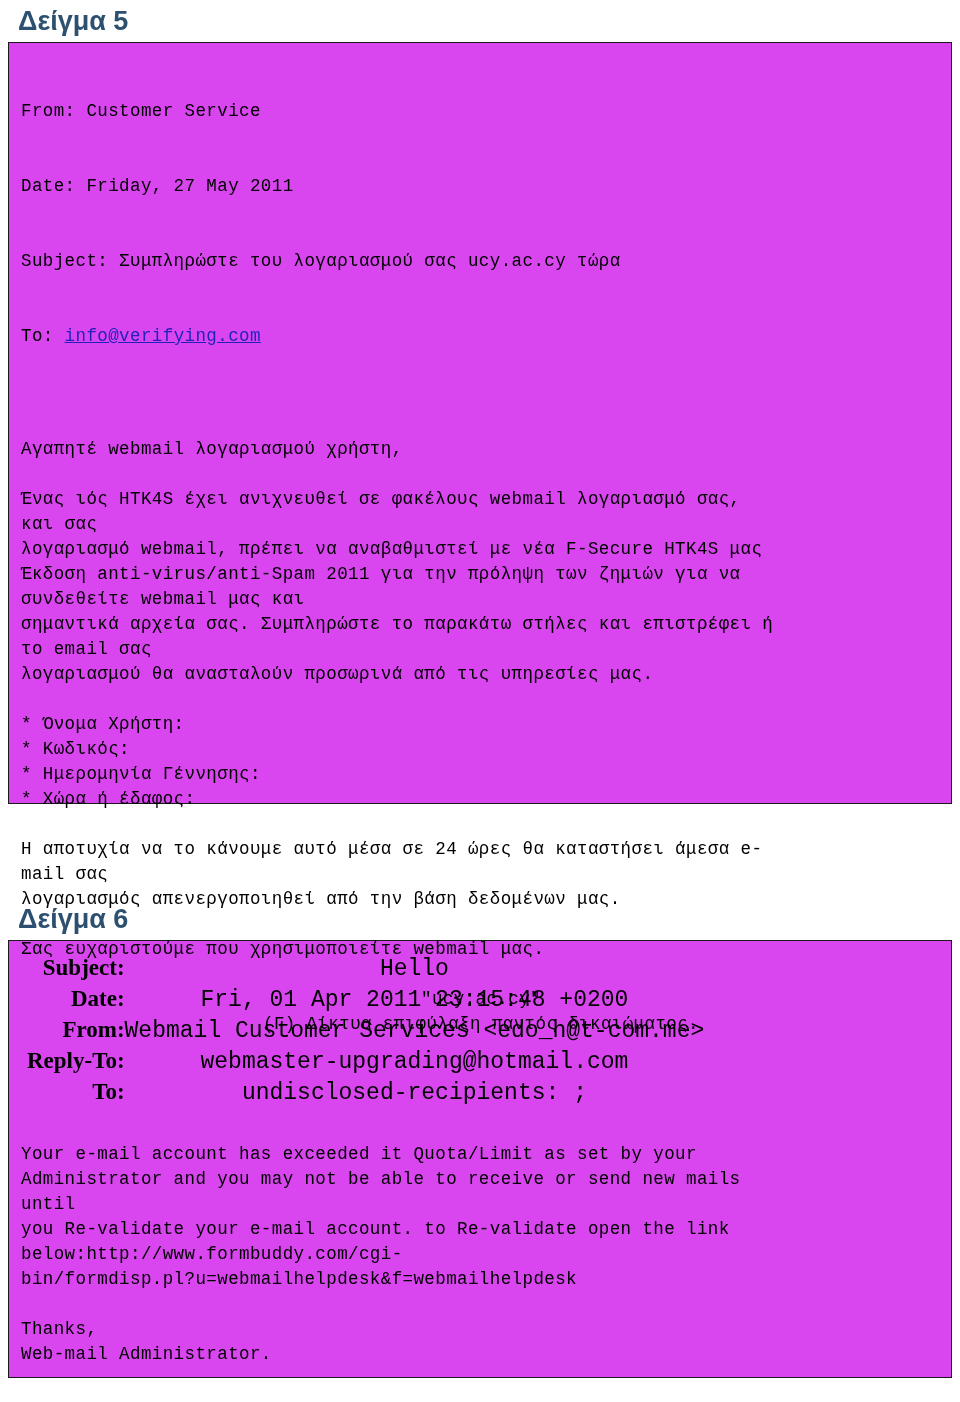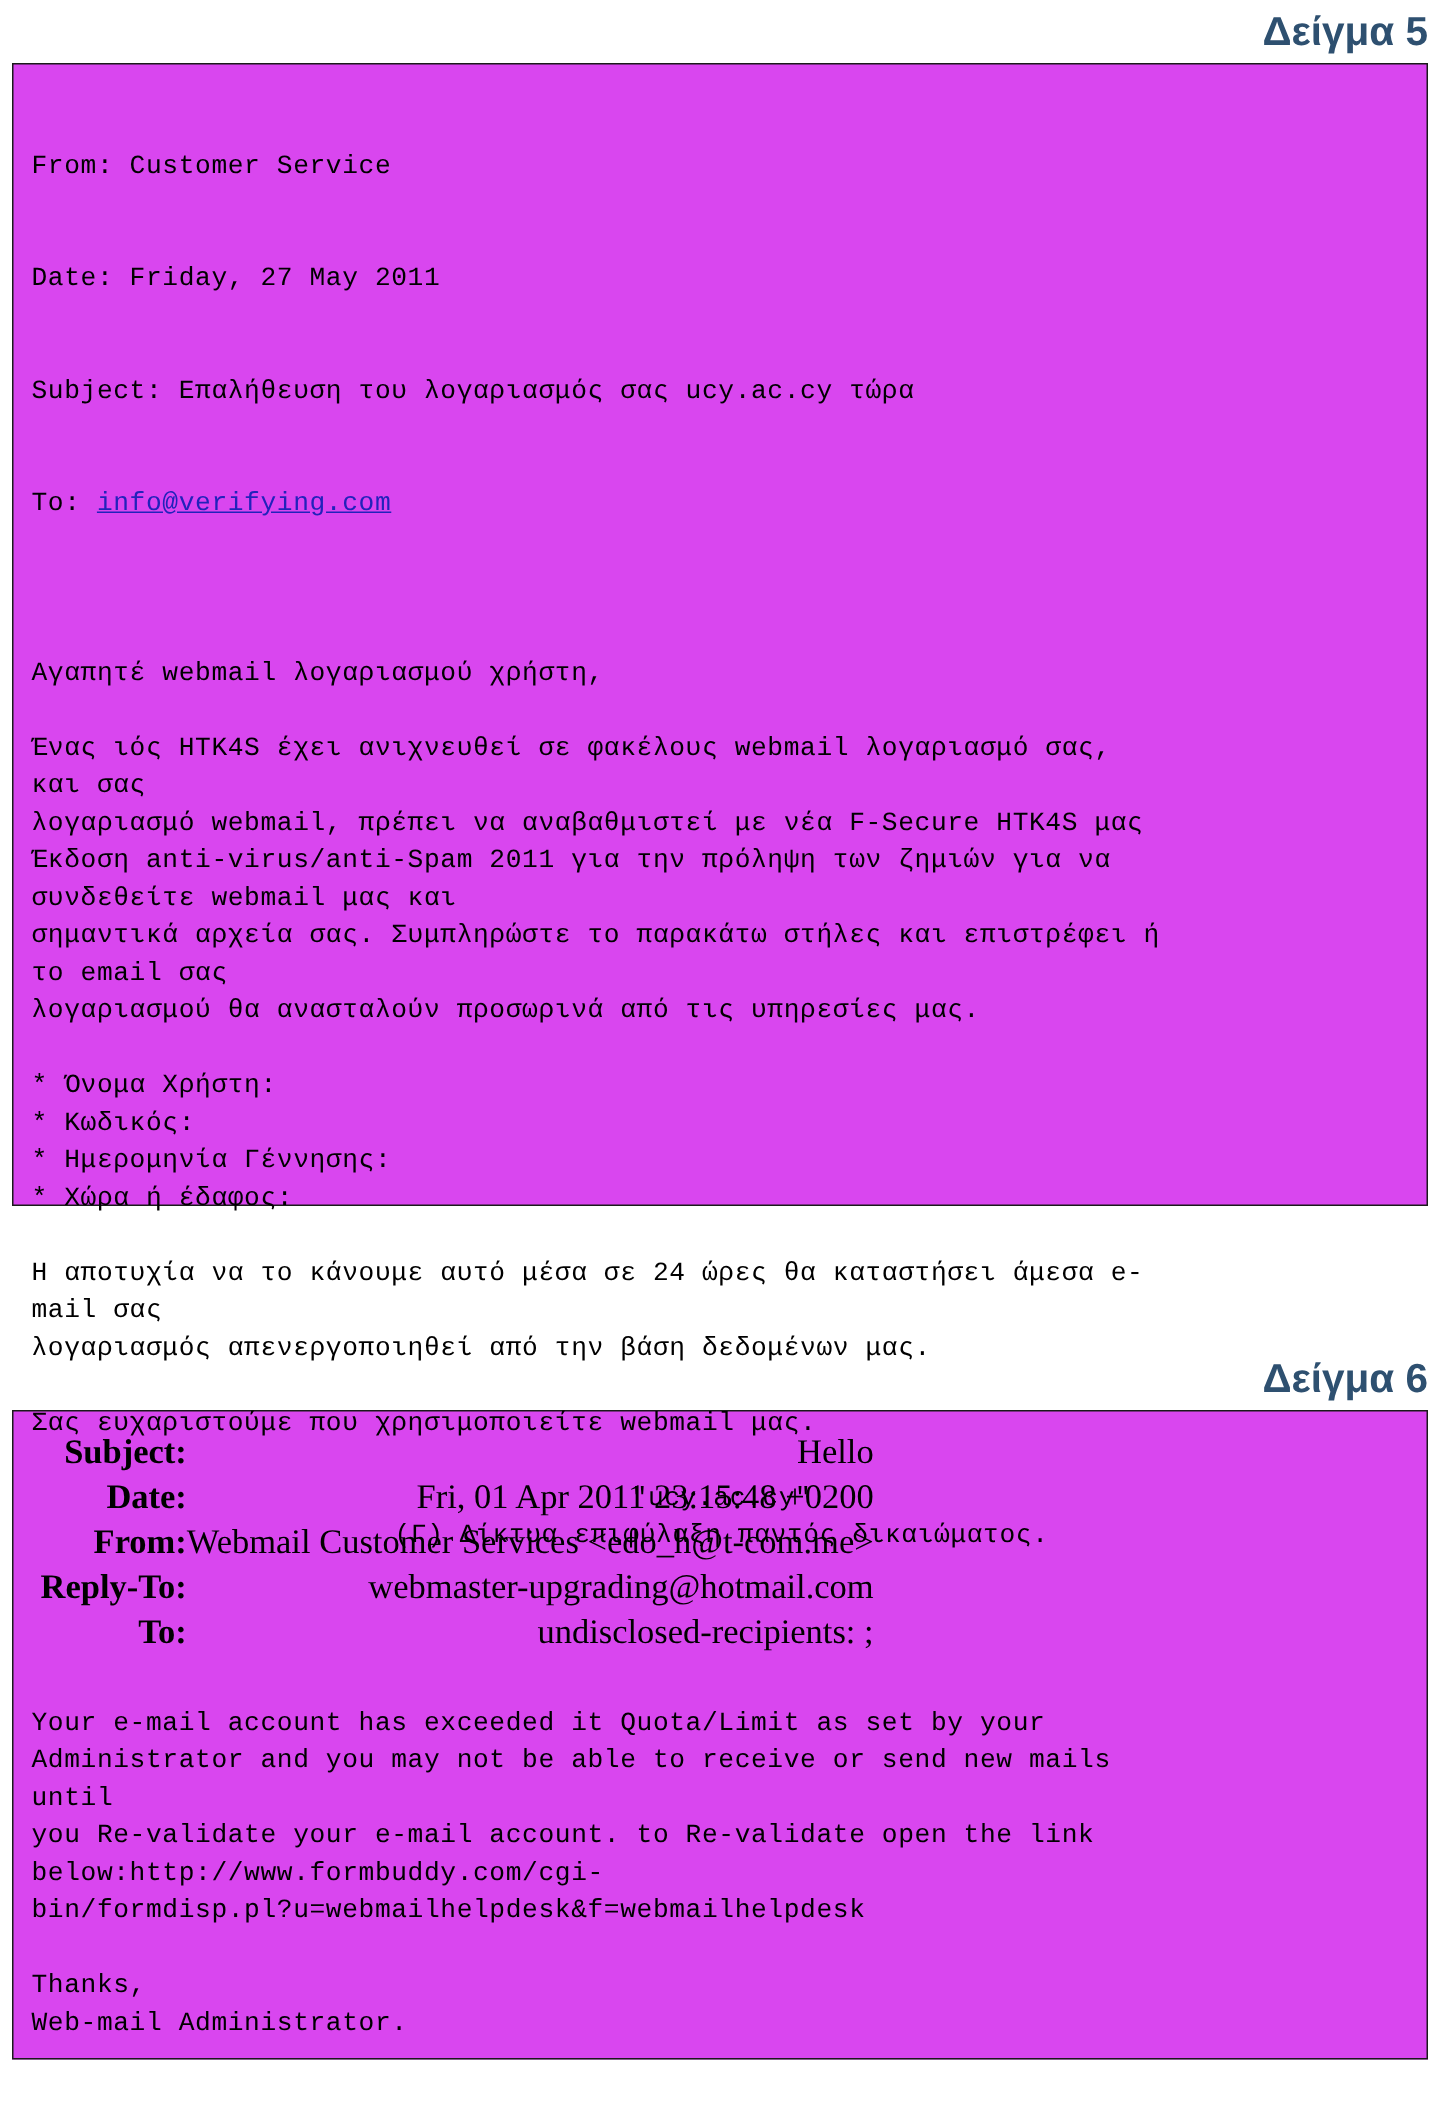--- a/index.html
+++ b/index.html
@@ -25,21 +25,20 @@
   
   .sample-heading {
     font-family: "Liberation Sans", "DejaVu Sans", sans-serif;
     font-weight: bold;
     font-size: 27px;
     line-height: 34px;
     color: #2e5070;
     letter-spacing: 0px;
     margin: 0;
     padding: 4px 0 4px 10px;
-    text-align: right;
   }
   #heading-6 {
     padding-top: 0;
     margin-top: 20px;
   }
 
   
   .email-box {
     border: 1px solid #1a1a1a;
     box-sizing: border-box;
@@ -82,43 +81,44 @@
     padding: 0;
     vertical-align: baseline;
     white-space: nowrap;
   }
   .hdr6 .lbl {
     text-align: right;
     font-weight: bold;
     padding-right: 0px;
   }
   .hdr6 .val {
-    text-align: right;
+    text-align: center;
     font-weight: normal;
+    font-family: Liberation Mono, monospace;
   }
   .body6 {
     margin-top: 34px;
   }
   .gap-between {
     height: 78px;
   }
 </style>
 </head>
 <body>
 
 <div class="page">
 
   <h2 class="sample-heading" id="heading-5">Δείγμα 5</h2>
 
   <div class="email-box" id="email-box-5">
 
     <div class="mono headers-block">
       <div>From: Customer Service</div>
       <div>Date: Friday, 27 May 2011</div>
-      <div>Subject: Επαλήθευση του λογαριασμός σας ucy.ac.cy τώρα</div>
+      <div>Subject: Συμπληρώστε του λογαριασμού σας ucy.ac.cy τώρα</div>
       <div><span>To: </span><a href="#" class="link">info@verifying.com</a></div>
     </div>
 
     <div class="spacer-line"></div>
     <div class="spacer-half"></div>
 
     <div class="mono mono-block">Αγαπητέ webmail λογαριασμού χρήστη,</div>
 
     <div class="spacer-line"></div>
 

